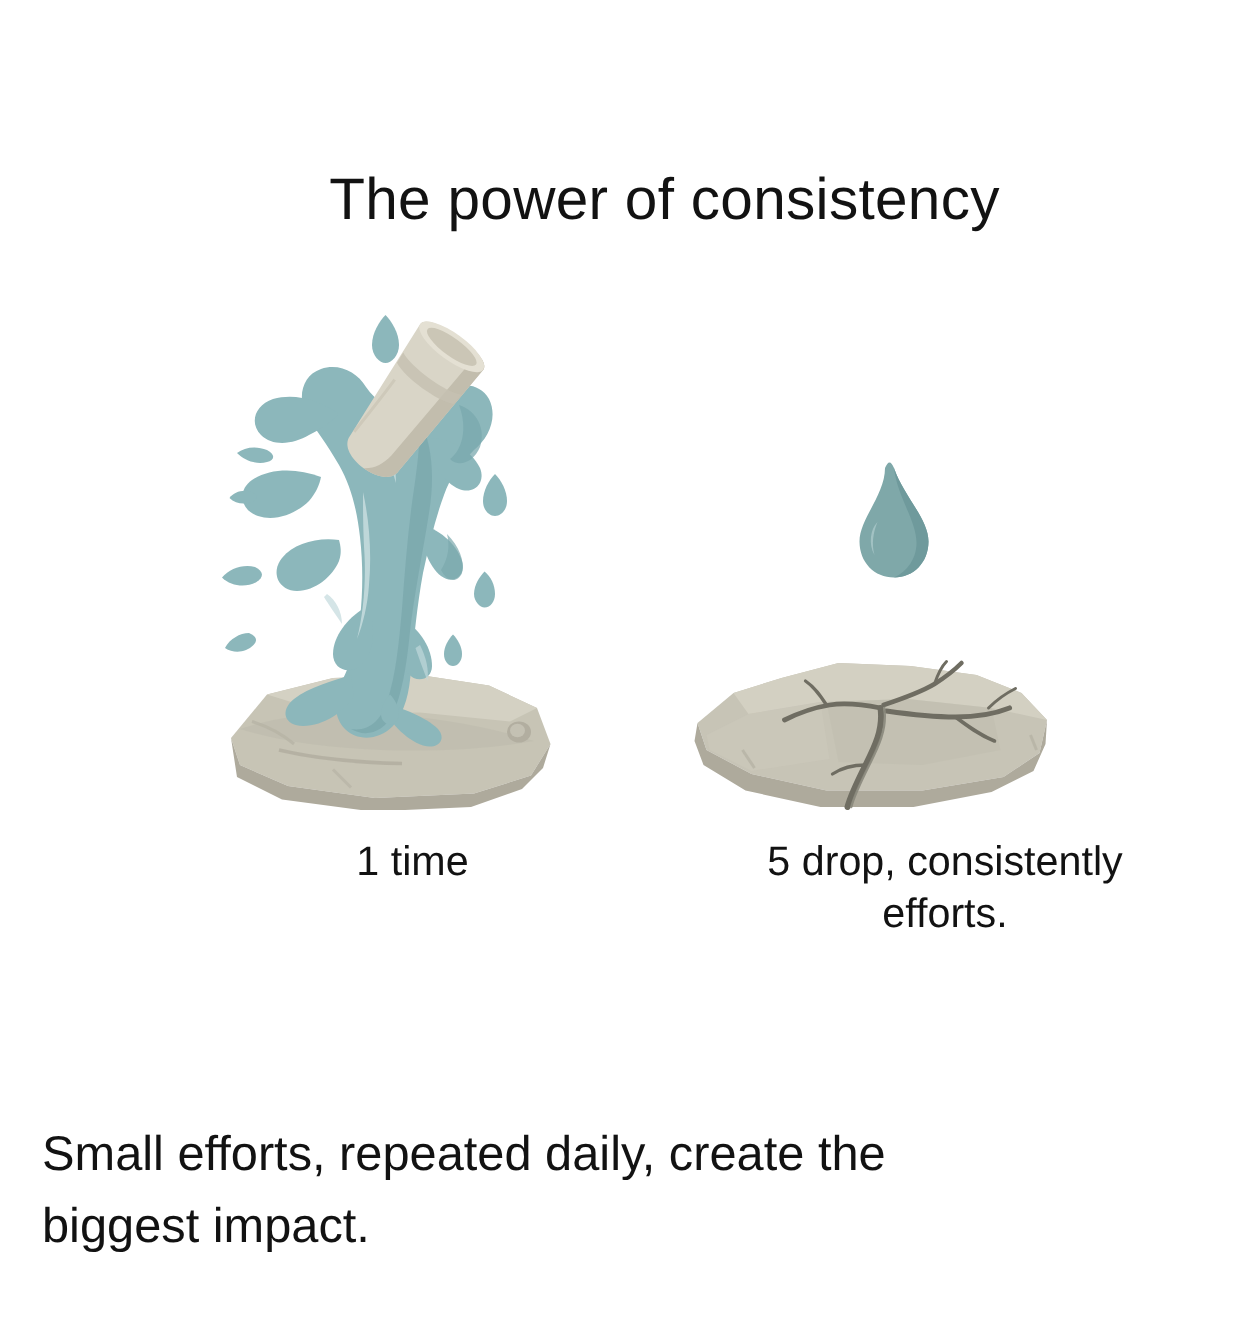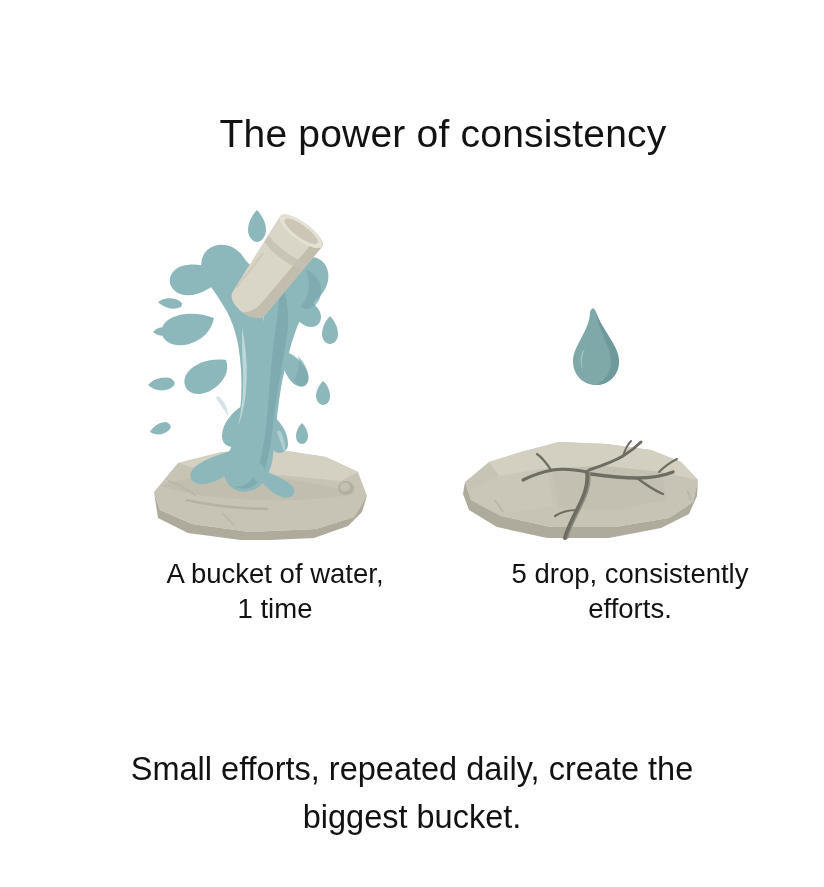--- a/index.html
+++ b/index.html
@@ -47,21 +47,21 @@
     display: block;
   }
   .caption-left  { left: 112px; width: 326px; }
   .caption-right { left: 452px; width: 356px; }
 
   .tagline {
     position: absolute;
     left: 28px;
     top: 745px;
     width: 768px;
-    text-align: center;
+    text-align: left;
     font-size: 32.5px;
     font-weight: 400;
     line-height: 48px;
     color: #121212;
   }
   .tagline .line { display: block; }
 
   
   .stage {
     position: absolute;
@@ -210,27 +210,26 @@
           <path d="M132 272 C134 286 128 298 122 310 C116 322 112 330 110 338" fill="none" stroke="#8a887c" stroke-width="1.6" stroke-linecap="round" opacity="0.9" transform="translate(2.5 0)"></path>
 
           <path d="M40 300 L48 312" stroke="#b4b1a3" stroke-width="2" fill="none" opacity="0.7"></path>
           <path d="M232 290 L236 300" stroke="#b4b1a3" stroke-width="2" fill="none" opacity="0.7"></path>
         </g>
       </svg>
     </div>
   </div>
 
   <div class="caption caption-left">
-    <span class="line">A bucket of water,</span>
     <span class="line">1 time</span>
   </div>
 
   <div class="caption caption-right">
     <span class="line">5 drop, consistently</span>
     <span class="line">efforts.</span>
   </div>
 
   <div class="tagline">
     <span class="line">Small efforts, repeated daily, create the</span>
-    <span class="line">biggest bucket.</span>
+    <span class="line">biggest impact.</span>
   </div>
 
 </div>
 
 </body></html>

